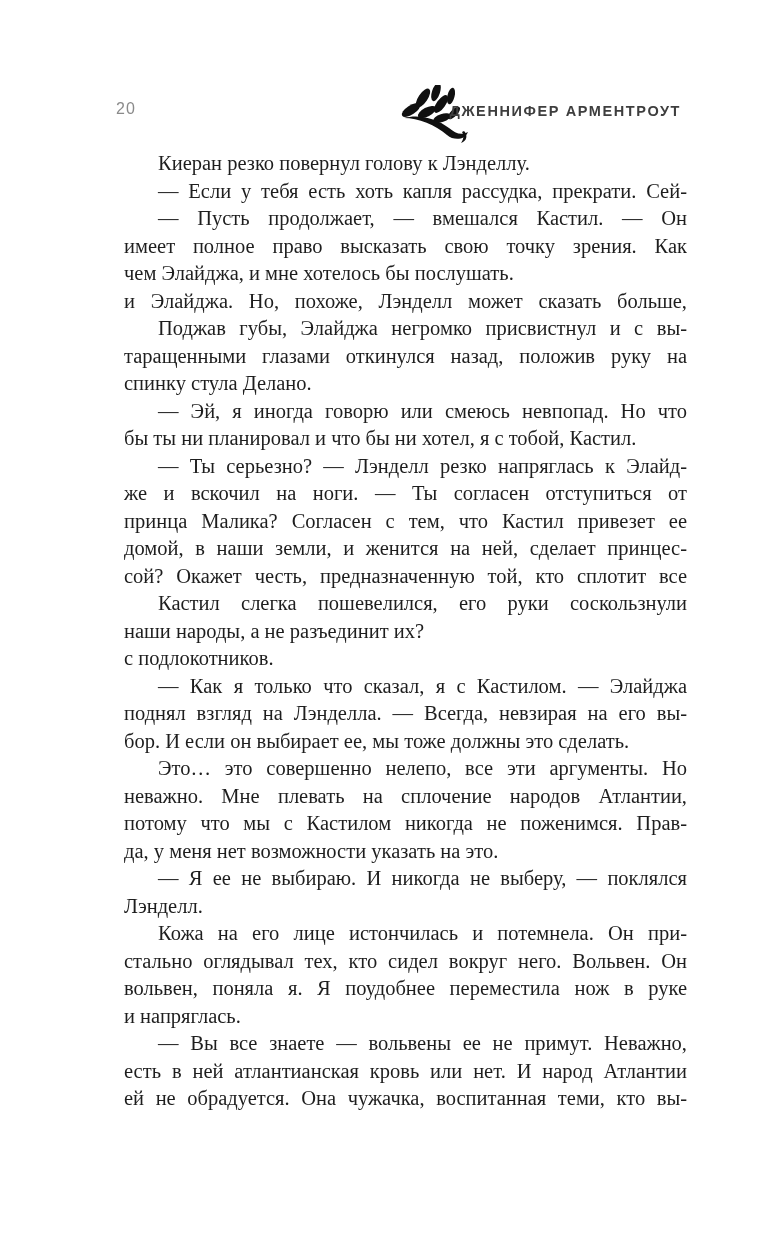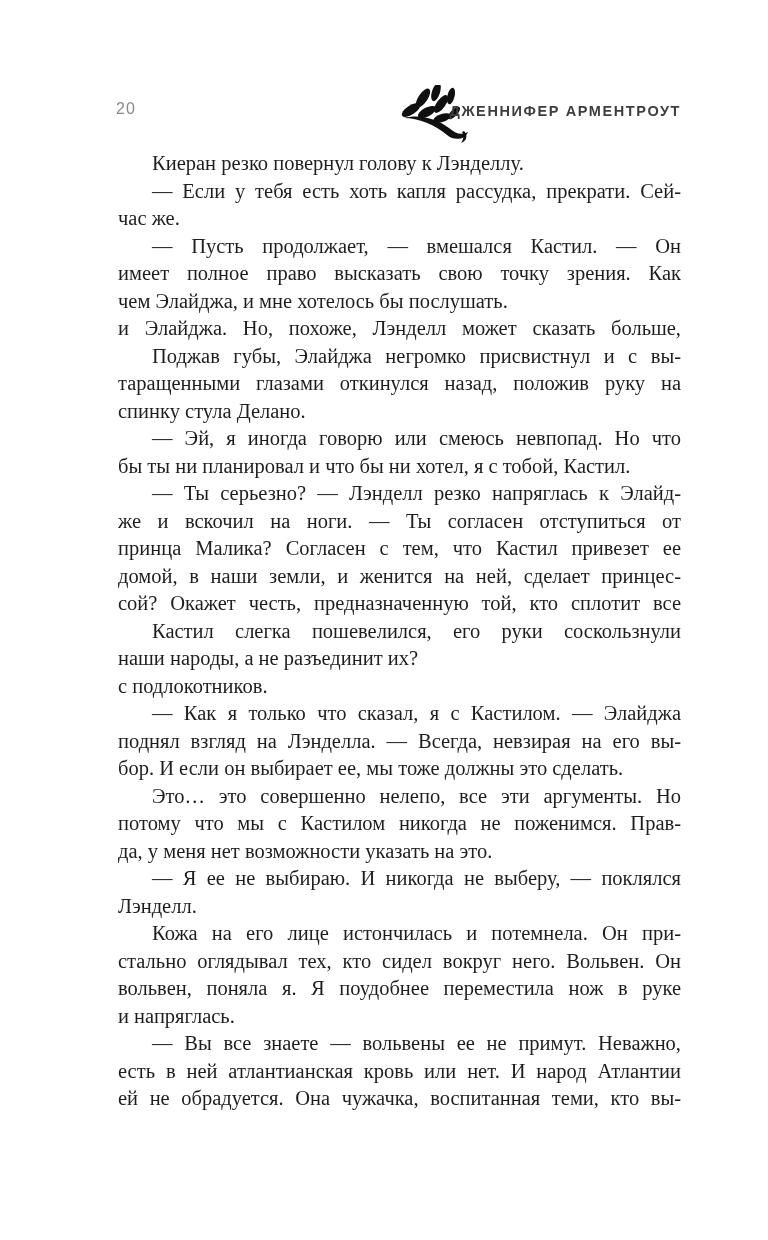--- a/index.html
+++ b/index.html
@@ -42,21 +42,21 @@
   }
   .ornament {
     position: absolute;
     left: 398px;
     top: 85px;
     width: 74px;
     height: 64px;
   }
   .body-text {
     position: absolute;
-    left: 118px;
+    left: 124px;
     top: 150px;
     width: 563px;
     font-size: 20.5px;
     line-height: 27.5px;
     color: #1e1e1e;
   }
   .line {
     text-align: left;
     white-space: normal;
   }
@@ -90,21 +90,20 @@
     </g>
   </svg>
 
   <div class="running-header">
     <span class="title">ДЖЕННИФЕР АРМЕНТРОУТ</span>
   </div>
 
   <div class="body-text">
       <div class="line indent">Киеран резко повернул голову к Лэнделлу.</div>
       <div class="line indent just">— Если у тебя есть хоть капля рассудка, прекрати. Сей-</div>
-      <div class="line">час же.</div>
       <div class="line indent just">— Пусть продолжает, — вмешался Кастил. — Он</div>
       <div class="line just">имеет полное право высказать свою точку зрения. Как</div>
       <div class="line">чем Элайджа, и мне хотелось бы послушать.</div>
       <div class="line just">и Элайджа. Но, похоже, Лэнделл может сказать больше,</div>
       <div class="line indent just">Поджав губы, Элайджа негромко присвистнул и с вы-</div>
       <div class="line just">таращенными глазами откинулся назад, положив руку на</div>
       <div class="line">спинку стула Делано.</div>
       <div class="line indent just">— Эй, я иногда говорю или смеюсь невпопад. Но что</div>
       <div class="line">бы ты ни планировал и что бы ни хотел, я с тобой, Кастил.</div>
       <div class="line indent just">— Ты серьезно? — Лэнделл резко напряглась к Элайд-</div>
@@ -112,20 +111,21 @@
       <div class="line just">принца Малика? Согласен с тем, что Кастил привезет ее</div>
       <div class="line just">домой, в наши земли, и женится на ней, сделает принцес-</div>
       <div class="line just">сой? Окажет честь, предназначенную той, кто сплотит все</div>
       <div class="line indent just">Кастил слегка пошевелился, его руки соскользнули</div>
       <div class="line">наши народы, а не разъединит их?</div>
       <div class="line">с подлокотников.</div>
       <div class="line indent just">— Как я только что сказал, я с Кастилом. — Элайджа</div>
       <div class="line just">поднял взгляд на Лэнделла. — Всегда, невзирая на его вы-</div>
       <div class="line">бор. И если он выбирает ее, мы тоже должны это сделать.</div>
       <div class="line indent just">Это… это совершенно нелепо, все эти аргументы. Но</div>
+      <div class="line just">неважно. Мне плевать на сплочение народов Атлантии,</div>
       <div class="line just">потому что мы с Кастилом никогда не поженимся. Прав-</div>
       <div class="line">да, у меня нет возможности указать на это.</div>
       <div class="line indent just">— Я ее не выбираю. И никогда не выберу, — поклялся</div>
       <div class="line">Лэнделл.</div>
       <div class="line indent just">Кожа на его лице истончилась и потемнела. Он при-</div>
       <div class="line just">стально оглядывал тех, кто сидел вокруг него. Вольвен. Он</div>
       <div class="line just">вольвен, поняла я. Я поудобнее переместила нож в руке</div>
       <div class="line">и напряглась.</div>
       <div class="line indent just">— Вы все знаете — вольвены ее не примут. Неважно,</div>
       <div class="line just">есть в ней атлантианская кровь или нет. И народ Атлантии</div>

